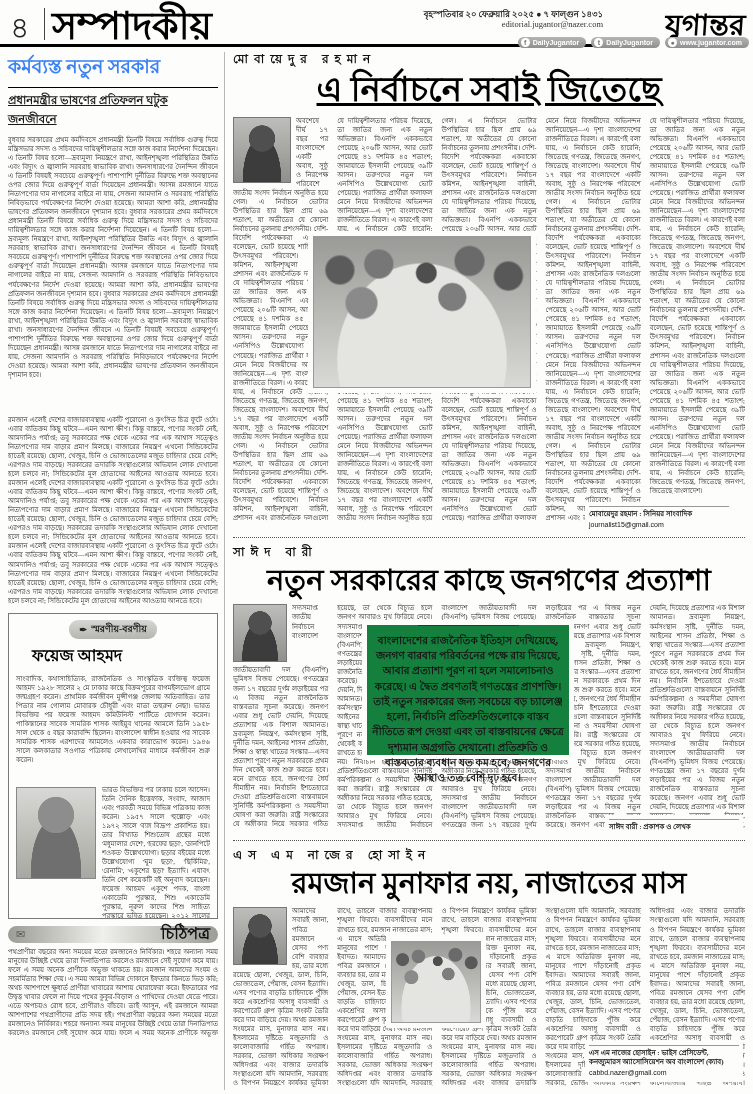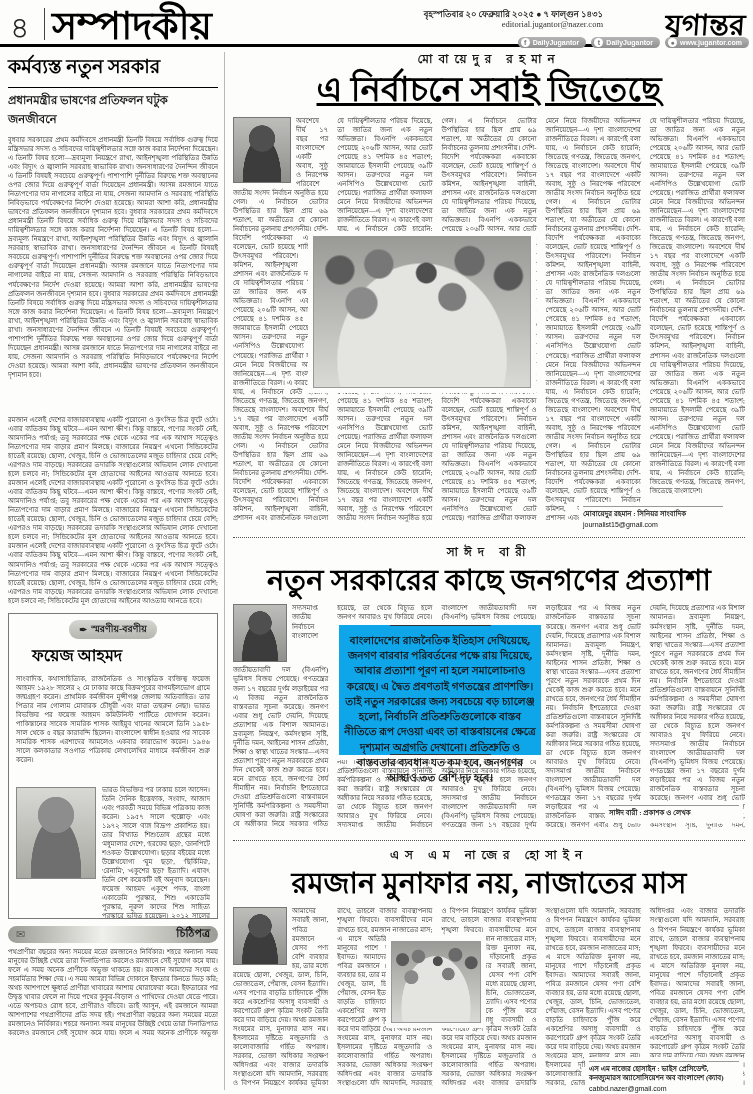--- a/index.html
+++ b/index.html
@@ -23,64 +23,64 @@
   
   .vrule { position:absolute; left:224px; top:52px; width:1px; height:1038px; background:#b9b9b3; }
   .left-col { position:absolute; left:8px; top:52px; width:210px; }
   .main-col { position:absolute; left:233px; top:50px; width:512px; }
 
   .body-txt { text-align:justify; font-size:6.8px; line-height:1.33; color:#1b1b1b; overflow:hidden; }
   .cols5 { column-count:5; column-gap:9px; column-fill:auto; }
 
   
   .ed { margin-bottom:8px; }
-  .ed-head { font-size:19px; font-weight:800; padding-bottom:3px; border-bottom:1px solid #000; color:#000000; }
-  .ed-sub { font-size:11.5px; font-weight:600; margin:4px 0 5px; color:#1a1a1a; }
+  .ed-head { font-size:19px; font-weight:800; padding-bottom:3px; border-bottom:1px solid #000; color:#3b82f6; }
+  .ed-sub { font-size:11.5px; font-weight:600; margin:4px 0 5px; color:#1a1a1a;text-decoration:underline; }
 
   
   .mem-box { border:1px solid #7a7a74; padding:6px 7px; margin-bottom:7px; height:306px; overflow:hidden; }
   .mem-badge { display:flex; justify-content:center; margin-bottom:4px; }
   .mem-badge-inner { display:flex; align-items:center; gap:4px; background:linear-gradient(#d6d6d2,#b6b6b0); border-radius:9px; padding:2px 10px; font-size:9.5px; font-weight:800; color:#222; }
   .mem-name { font-size:16px; font-weight:800; margin:2px 16px 4px; color:#000; }
   .portrait { float:left; width:80px; height:92px; margin:2px 6px 2px 0; background:
       radial-gradient(circle at 50% 30%, #8d8d8d 0 24%, transparent 25%),
       radial-gradient(ellipse at 50% 92%, #6f6f6f 0 45%, transparent 46%),
       linear-gradient(#d8d8d4,#a8a8a2); border:1px solid #888; }
 
   
   .letters-bar { display:flex; align-items:center; justify-content:space-between; background:linear-gradient(90deg,#9c9c96,#efefeb 45%,#9c9c96); border-radius:9px; height:17px; padding:0 8px; margin-bottom:4px; }
   .letters-bar .env { font-size:11px; color:#555; }
-  .letters-title { font-size:11px; font-weight:800; color:#111; }
+  .letters-title { font-size:16px; font-weight:800; color:#111; }
   .letters-head { text-align:center; font-size:13.5px; font-weight:800; margin:2px 0 4px; color:#000; }
 
   
   .article { position:relative; }
-  .byline { text-align:center; font-size:12px; font-weight:700; letter-spacing:6px; color:#111; }
+  .byline { font-size:12px; font-weight:700; letter-spacing:6px; color:#111; }
   .headline-xl { text-align:center; font-size:34px; font-weight:800; line-height:1.05; margin:2px 0 8px; color:#000;text-decoration:underline; }
   .headline-lg { text-align:center; font-size:29px; font-weight:800; line-height:1.05; margin:2px 0 8px; color:#000; }
   .auth-photo { float:left; width:58px; height:66px; margin:1px 5px 3px 0; border:1px solid #777; background:
       radial-gradient(circle at 50% 32%, #4f4f4f 0 25%, transparent 26%),
       radial-gradient(ellipse at 50% 95%, #3c3c3c 0 48%, transparent 49%),
       linear-gradient(#bdbdb9,#8f8f8b); }
   .divider-dot { border:none; border-top:1px dotted #555; margin:5px 0; }
 
   .news-photo { position:absolute; background:
       radial-gradient(circle at 12% 22%, #5b5b5b 0 6%, transparent 7%),
       radial-gradient(circle at 30% 18%, #777 0 7%, transparent 8%),
       radial-gradient(circle at 52% 24%, #4e4e4e 0 6%, transparent 7%),
       radial-gradient(circle at 72% 16%, #6a6a6a 0 7%, transparent 8%),
       radial-gradient(circle at 90% 26%, #585858 0 6%, transparent 7%),
       radial-gradient(circle at 22% 44%, #8a8a8a 0 8%, transparent 9%),
       radial-gradient(circle at 64% 40%, #7d7d7d 0 8%, transparent 9%),
       radial-gradient(ellipse at 50% 82%, #e4e4e0 0 55%, transparent 56%),
       linear-gradient(#9a9a96 0%, #b6b6b2 45%, #d9d9d5 100%);
       border:1px solid #999; box-shadow:0 0 0 5px #fdfdfb; }
 
-  .quote-box { position:absolute; background:#0ea5e9; box-shadow:0 0 0 5px #fdfdfb; text-align:center;
-      font-size:10.5px; line-height:1.45; font-weight:600; color:#161616; padding:8px 4px; }
+  .quote-box { position:absolute; background:#15803d; box-shadow:0 0 0 5px #fdfdfb; text-align:center;
+      font-size:10.5px; line-height:1.45; font-weight:600; color:#161616; padding:8px 4px;margin-left:28px; }
   .quote-box:before, .quote-box:after { content:""; position:absolute; left:25%; width:50%; height:1px; background:#333; }
   .quote-box:before { top:0; } .quote-box:after { bottom:0; }
 
   .sig-block { position:absolute; background:#fdfdfb; box-shadow:0 0 0 4px #fdfdfb; font-size:7px; line-height:1.4; padding-top:3px; border-top:1px solid #999; }
   .sig-name { font-weight:800; }
   .sig-mail { font-family:"Liberation Sans",sans-serif; }
 </style>
 </head>
 <body>
 
@@ -152,51 +152,51 @@
   <div class="main-col">
 
     <div class="article" style="height:482px;">
       <div class="byline">মোবায়েদুর রহমান</div>
       <div class="headline-xl">এ নির্বাচনে সবাই জিতেছে</div>
       <div class="body-txt cols5" style="height:408px;">
         <div class="auth-photo"></div>
         <span>অবশেষে দীর্ঘ ১৭ বছর পর বাংলাদেশে একটি অবাধ, সুষ্ঠু ও নিরপেক্ষ পরিবেশে জাতীয় সংসদ নির্বাচন অনুষ্ঠিত হয়ে গেল। এ নির্বাচনে ভোটার উপস্থিতির হার ছিল প্রায় ৬৯ শতাংশ, যা অতীতের যে কোনো নির্বাচনের তুলনায় প্রশংসনীয়। দেশি-বিদেশি পর্যবেক্ষকরা একবাক্যে বলেছেন, ভোট হয়েছে শান্তিপূর্ণ ও উৎসবমুখর পরিবেশে। নির্বাচন কমিশন, আইনশৃঙ্খলা বাহিনী, প্রশাসন এবং রাজনৈতিক দলগুলো যে দায়িত্বশীলতার পরিচয় দিয়েছে, তা জাতির জন্য এক নতুন অভিজ্ঞতা। বিএনপি এককভাবে পেয়েছে ২০৬টি আসন, আর ভোট পেয়েছে ৪১ দশমিক ৪৫ শতাংশ; জামায়াতে ইসলামী পেয়েছে ৩৯টি আসন। তরুণদের নতুন দল এনসিপিও উল্লেখযোগ্য ভোট পেয়েছে। পরাজিত প্রার্থীরা ফলাফল মেনে নিয়ে বিজয়ীদের অভিনন্দন জানিয়েছেন—এ দৃশ্য বাংলাদেশের রাজনীতিতে বিরল। এ কারণেই বলা যায়, এ নির্বাচনে কেউ হারেনি; জিতেছে গণতন্ত্র, জিতেছে জনগণ, জিতেছে বাংলাদেশ। অবশেষে দীর্ঘ ১৭ বছর পর বাংলাদেশে একটি অবাধ, সুষ্ঠু ও নিরপেক্ষ পরিবেশে জাতীয় সংসদ নির্বাচন অনুষ্ঠিত হয়ে গেল। এ নির্বাচনে ভোটার উপস্থিতির হার ছিল প্রায় ৬৯ শতাংশ, যা অতীতের যে কোনো নির্বাচনের তুলনায় প্রশংসনীয়। দেশি-বিদেশি পর্যবেক্ষকরা একবাক্যে বলেছেন, ভোট হয়েছে শান্তিপূর্ণ ও উৎসবমুখর পরিবেশে। নির্বাচন কমিশন, আইনশৃঙ্খলা বাহিনী, প্রশাসন এবং রাজনৈতিক দলগুলো যে দায়িত্বশীলতার পরিচয় দিয়েছে, তা জাতির জন্য এক নতুন অভিজ্ঞতা। বিএনপি এককভাবে পেয়েছে ২০৬টি আসন, আর ভোট পেয়েছে ৪১ দশমিক ৪৫ শতাংশ; জামায়াতে ইসলামী পেয়েছে ৩৯টি আসন। তরুণদের নতুন দল এনসিপিও উল্লেখযোগ্য ভোট পেয়েছে। পরাজিত প্রার্থীরা ফলাফল মেনে নিয়ে বিজয়ীদের অভিনন্দন জানিয়েছেন—এ দৃশ্য বাংলাদেশের রাজনীতিতে বিরল। এ কারণেই বলা যায়, এ নির্বাচনে কেউ হারেনি; জিতেছে গণতন্ত্র, জিতেছে জনগণ, জিতেছে বাংলাদেশ। অবশেষে দীর্ঘ ১৭ বছর পর বাংলাদেশে একটি অবাধ, সুষ্ঠু ও নিরপেক্ষ পরিবেশে জাতীয় সংসদ নির্বাচন অনুষ্ঠিত হয়ে গেল। এ নির্বাচনে ভোটার উপস্থিতির হার ছিল প্রায় ৬৯ শতাংশ, যা অতীতের যে কোনো নির্বাচনের তুলনায় প্রশংসনীয়। দেশি-বিদেশি পর্যবেক্ষকরা একবাক্যে বলেছেন, ভোট হয়েছে শান্তিপূর্ণ ও উৎসবমুখর পরিবেশে। নির্বাচন কমিশন, আইনশৃঙ্খলা বাহিনী, প্রশাসন এবং রাজনৈতিক দলগুলো যে দায়িত্বশীলতার পরিচয় দিয়েছে, তা জাতির জন্য এক নতুন অভিজ্ঞতা। বিএনপি এককভাবে পেয়েছে ২০৬টি আসন, আর ভোট পেয়েছে ৪১ দশমিক ৪৫ শতাংশ; জামায়াতে ইসলামী পেয়েছে ৩৯টি আসন। তরুণদের নতুন দল এনসিপিও উল্লেখযোগ্য ভোট পেয়েছে। পরাজিত প্রার্থীরা ফলাফল মেনে নিয়ে বিজয়ীদের অভিনন্দন জানিয়েছেন—এ দৃশ্য বাংলাদেশের রাজনীতিতে বিরল। এ কারণেই বলা যায়, এ নির্বাচনে কেউ হারেনি; জিতেছে গণতন্ত্র, জিতেছে জনগণ, জিতেছে বাংলাদেশ। অবশেষে দীর্ঘ ১৭ বছর পর বাংলাদেশে একটি অবাধ, সুষ্ঠু ও নিরপেক্ষ পরিবেশে জাতীয় সংসদ নির্বাচন অনুষ্ঠিত হয়ে গেল। এ নির্বাচনে ভোটার উপস্থিতির হার ছিল প্রায় ৬৯ শতাংশ, যা অতীতের যে কোনো নির্বাচনের তুলনায় প্রশংসনীয়। দেশি-বিদেশি পর্যবেক্ষকরা একবাক্যে বলেছেন, ভোট হয়েছে শান্তিপূর্ণ ও উৎসবমুখর পরিবেশে। নির্বাচন কমিশন, আইনশৃঙ্খলা বাহিনী, প্রশাসন এবং রাজনৈতিক দলগুলো যে দায়িত্বশীলতার পরিচয় দিয়েছে, তা জাতির জন্য এক নতুন অভিজ্ঞতা। বিএনপি এককভাবে পেয়েছে ২০৬টি আসন, আর ভোট পেয়েছে ৪১ দশমিক ৪৫ শতাংশ; জামায়াতে ইসলামী পেয়েছে ৩৯টি আসন। তরুণদের নতুন দল এনসিপিও উল্লেখযোগ্য ভোট পেয়েছে। পরাজিত প্রার্থীরা ফলাফল মেনে নিয়ে বিজয়ীদের অভিনন্দন জানিয়েছেন—এ দৃশ্য বাংলাদেশের রাজনীতিতে বিরল। এ কারণেই বলা যায়, এ নির্বাচনে কেউ হারেনি; জিতেছে গণতন্ত্র, জিতেছে জনগণ, জিতেছে বাংলাদেশ। অবশেষে দীর্ঘ ১৭ বছর পর বাংলাদেশে একটি অবাধ, সুষ্ঠু ও নিরপেক্ষ পরিবেশে জাতীয় সংসদ নির্বাচন অনুষ্ঠিত হয়ে গেল। এ নির্বাচনে ভোটার উপস্থিতির হার ছিল প্রায় ৬৯ শতাংশ, যা অতীতের যে কোনো নির্বাচনের তুলনায় প্রশংসনীয়। দেশি-বিদেশি পর্যবেক্ষকরা একবাক্যে বলেছেন, ভোট হয়েছে শান্তিপূর্ণ ও উৎসবমুখর পরিবেশে। নির্বাচন কমিশন, আইনশৃঙ্খলা বাহিনী, প্রশাসন এবং রাজনৈতিক দলগুলো যে দায়িত্বশীলতার পরিচয় দিয়েছে, তা জাতির জন্য এক নতুন অভিজ্ঞতা। বিএনপি এককভাবে পেয়েছে ২০৬টি আসন, আর ভোট পেয়েছে ৪১ দশমিক ৪৫ শতাংশ; জামায়াতে ইসলামী পেয়েছে ৩৯টি আসন। তরুণদের নতুন দল এনসিপিও উল্লেখযোগ্য ভোট পেয়েছে। পরাজিত প্রার্থীরা ফলাফল মেনে নিয়ে বিজয়ীদের অভিনন্দন জানিয়েছেন—এ দৃশ্য বাংলাদেশের রাজনীতিতে বিরল। এ কারণেই বলা যায়, এ নির্বাচনে কেউ হারেনি; জিতেছে গণতন্ত্র, জিতেছে জনগণ, জিতেছে বাংলাদেশ। অবশেষে দীর্ঘ ১৭ বছর পর বাংলাদেশে একটি অবাধ, সুষ্ঠু ও নিরপেক্ষ পরিবেশে জাতীয় সংসদ নির্বাচন অনুষ্ঠিত হয়ে গেল। এ নির্বাচনে ভোটার উপস্থিতির হার ছিল প্রায় ৬৯ শতাংশ, যা অতীতের যে কোনো নির্বাচনের তুলনায় প্রশংসনীয়। দেশি-বিদেশি পর্যবেক্ষকরা একবাক্যে বলেছেন, ভোট হয়েছে শান্তিপূর্ণ ও উৎসবমুখর পরিবেশে। নির্বাচন কমিশন, আইনশৃঙ্খলা বাহিনী, প্রশাসন এবং রাজনৈতিক দলগুলো যে দায়িত্বশীলতার পরিচয় দিয়েছে, তা জাতির জন্য এক নতুন অভিজ্ঞতা। বিএনপি এককভাবে পেয়েছে ২০৬টি আসন, আর ভোট পেয়েছে ৪১ দশমিক ৪৫ শতাংশ; জামায়াতে ইসলামী পেয়েছে ৩৯টি আসন। তরুণদের নতুন দল এনসিপিও উল্লেখযোগ্য ভোট পেয়েছে। পরাজিত প্রার্থীরা ফলাফল মেনে নিয়ে বিজয়ীদের অভিনন্দন জানিয়েছেন—এ দৃশ্য বাংলাদেশের রাজনীতিতে বিরল। এ কারণেই বলা যায়, এ নির্বাচনে কেউ হারেনি; জিতেছে গণতন্ত্র, জিতেছে জনগণ, জিতেছে বাংলাদেশ। অবশেষে দীর্ঘ ১৭ বছর পর বাংলাদেশে একটি অবাধ, সুষ্ঠু ও নিরপেক্ষ পরিবেশে জাতীয় সংসদ নির্বাচন অনুষ্ঠিত হয়ে গেল। এ নির্বাচনে ভোটার উপস্থিতির হার ছিল প্রায় ৬৯ শতাংশ, যা অতীতের যে কোনো নির্বাচনের তুলনায় প্রশংসনীয়। দেশি-বিদেশি পর্যবেক্ষকরা একবাক্যে বলেছেন, ভোট হয়েছে শান্তিপূর্ণ ও উৎসবমুখর পরিবেশে। নির্বাচন কমিশন, আইনশৃঙ্খলা বাহিনী, প্রশাসন এবং রাজনৈতিক দলগুলো যে দায়িত্বশীলতার পরিচয় দিয়েছে, তা জাতির জন্য এক নতুন অভিজ্ঞতা। বিএনপি এককভাবে পেয়েছে ২০৬টি আসন, আর ভোট পেয়েছে ৪১ দশমিক ৪৫ শতাংশ; জামায়াতে ইসলামী পেয়েছে ৩৯টি আসন। তরুণদের নতুন দল এনসিপিও উল্লেখযোগ্য ভোট পেয়েছে। পরাজিত প্রার্থীরা ফলাফল মেনে নিয়ে বিজয়ীদের অভিনন্দন জানিয়েছেন—এ দৃশ্য বাংলাদেশের রাজনীতিতে বিরল। এ কারণেই বলা যায়, এ নির্বাচনে কেউ হারেনি; জিতেছে গণতন্ত্র, জিতেছে জনগণ, জিতেছে বাংলাদেশ। অবশেষে দীর্ঘ ১৭ বছর পর বাংলাদেশে একটি অবাধ, সুষ্ঠু ও নিরপেক্ষ পরিবেশে জাতীয় সংসদ নির্বাচন অনুষ্ঠিত হয়ে গেল। এ নির্বাচনে ভোটার উপস্থিতির হার ছিল প্রায় ৬৯ শতাংশ, যা অতীতের যে কোনো নির্বাচনের তুলনায় প্রশংসনীয়। দেশি-বিদেশি পর্যবেক্ষকরা একবাক্যে বলেছেন, ভোট হয়েছে শান্তিপূর্ণ ও উৎসবমুখর পরিবেশে। নির্বাচন কমিশন, আইনশৃঙ্খলা বাহিনী, প্রশাসন এবং রাজনৈতিক দলগুলো যে দায়িত্বশীলতার পরিচয় দিয়েছে, তা জাতির জন্য এক নতুন অভিজ্ঞতা। বিএনপি এককভাবে পেয়েছে ২০৬টি আসন, আর ভোট পেয়েছে ৪১ দশমিক ৪৫ শতাংশ; জামায়াতে ইসলামী পেয়েছে ৩৯টি আসন। তরুণদের নতুন দল এনসিপিও উল্লেখযোগ্য ভোট পেয়েছে। পরাজিত প্রার্থীরা ফলাফল মেনে নিয়ে বিজয়ীদের অভিনন্দন জানিয়েছেন—এ দৃশ্য বাংলাদেশের রাজনীতিতে বিরল। এ কারণেই বলা যায়, এ নির্বাচনে কেউ হারেনি; জিতেছে গণতন্ত্র, জিতেছে জনগণ, জিতেছে বাংলাদেশ।</span>
       </div>
       <div class="news-photo" style="left:80px; top:186px; width:218px; height:152px;"></div>
-      <div class="sig-block" style="right:22px; bottom:2px; width:140px;">
+      <div class="sig-block" style="right:16px; bottom:2px; width:140px;">
         <div class="sig-name">মোবায়েদুর রহমান : সিনিয়র সাংবাদিক</div>
         <div class="sig-mail">journalist15@gmail.com</div>
       </div>
     </div>
 
     <hr class="divider-dot">
 
     <div class="article" style="height:292px;">
       <div class="byline">সাঈদ বারী</div>
       <div class="headline-lg">নতুন সরকারের কাছে জনগণের প্রত্যাশা</div>
       <div class="body-txt cols5" style="height:232px;">
         <div class="auth-photo" style="width:54px;height:58px;"></div>
         <span>সদ্যসমাপ্ত জাতীয় নির্বাচনে বাংলাদেশ জাতীয়তাবাদী দল (বিএনপি) ভূমিধস বিজয় পেয়েছে। গণতন্ত্রের জন্য ১৭ বছরের দুর্গম লড়াইয়ের পর এ বিজয় নতুন রাজনৈতিক বাস্তবতার সূচনা করেছে। জনগণ এবার শুধু ভোট দেয়নি, দিয়েছে প্রত্যাশার এক বিশাল আমানত। দ্রব্যমূল্য নিয়ন্ত্রণ, কর্মসংস্থান সৃষ্টি, দুর্নীতি দমন, আইনের শাসন প্রতিষ্ঠা, শিক্ষা ও স্বাস্থ্য খাতের সংস্কার—এসব প্রত্যাশা পূরণে নতুন সরকারকে প্রথম দিন থেকেই কাজ শুরু করতে হবে। মনে রাখতে হবে, জনগণের ধৈর্য সীমাহীন নয়। নির্বাচনি ইশতেহারে দেওয়া প্রতিশ্রুতিগুলো বাস্তবায়নে সুনির্দিষ্ট কর্মপরিকল্পনা ও সময়সীমা ঘোষণা করা জরুরি। রাষ্ট্র সংস্কারের যে অঙ্গীকার নিয়ে সরকার গঠিত হয়েছে, তা থেকে বিচ্যুত হলে জনগণ আবারও মুখ ফিরিয়ে নেবে। সদ্যসমাপ্ত জাতীয় নির্বাচনে বাংলাদেশ জাতীয়তাবাদী দল (বিএনপি) ভূমিধস বিজয় পেয়েছে। গণতন্ত্রের জন্য ১৭ বছরের দুর্গম লড়াইয়ের পর এ বিজয় নতুন রাজনৈতিক বাস্তবতার সূচনা করেছে। জনগণ এবার শুধু ভোট দেয়নি, দিয়েছে প্রত্যাশার এক বিশাল আমানত। দ্রব্যমূল্য নিয়ন্ত্রণ, কর্মসংস্থান সৃষ্টি, দুর্নীতি দমন, আইনের শাসন প্রতিষ্ঠা, শিক্ষা ও স্বাস্থ্য খাতের সংস্কার—এসব প্রত্যাশা পূরণে নতুন সরকারকে প্রথম দিন থেকেই কাজ শুরু করতে হবে। মনে রাখতে হবে, জনগণের ধৈর্য সীমাহীন নয়। নির্বাচনি ইশতেহারে দেওয়া প্রতিশ্রুতিগুলো বাস্তবায়নে সুনির্দিষ্ট কর্মপরিকল্পনা ও সময়সীমা ঘোষণা করা জরুরি। রাষ্ট্র সংস্কারের যে অঙ্গীকার নিয়ে সরকার গঠিত হয়েছে, তা থেকে বিচ্যুত হলে জনগণ আবারও মুখ ফিরিয়ে নেবে। সদ্যসমাপ্ত জাতীয় নির্বাচনে বাংলাদেশ জাতীয়তাবাদী দল (বিএনপি) ভূমিধস বিজয় পেয়েছে। গণতন্ত্রের জন্য ১৭ বছরের দুর্গম লড়াইয়ের পর এ বিজয় নতুন রাজনৈতিক বাস্তবতার সূচনা করেছে। জনগণ এবার শুধু ভোট দেয়নি, দিয়েছে প্রত্যাশার এক বিশাল আমানত। দ্রব্যমূল্য নিয়ন্ত্রণ, কর্মসংস্থান সৃষ্টি, দুর্নীতি দমন, আইনের শাসন প্রতিষ্ঠা, শিক্ষা ও স্বাস্থ্য খাতের সংস্কার—এসব প্রত্যাশা পূরণে নতুন সরকারকে প্রথম দিন থেকেই কাজ শুরু করতে হবে। মনে রাখতে হবে, জনগণের ধৈর্য সীমাহীন নয়। নির্বাচনি ইশতেহারে দেওয়া প্রতিশ্রুতিগুলো বাস্তবায়নে সুনির্দিষ্ট কর্মপরিকল্পনা ও সময়সীমা ঘোষণা করা জরুরি। রাষ্ট্র সংস্কারের যে অঙ্গীকার নিয়ে সরকার গঠিত হয়েছে, তা থেকে বিচ্যুত হলে জনগণ আবারও মুখ ফিরিয়ে নেবে। সদ্যসমাপ্ত জাতীয় নির্বাচনে বাংলাদেশ জাতীয়তাবাদী দল (বিএনপি) ভূমিধস বিজয় পেয়েছে। গণতন্ত্রের জন্য ১৭ বছরের দুর্গম লড়াইয়ের পর এ বিজয় নতুন রাজনৈতিক বাস্তবতার সূচনা করেছে। জনগণ এবার শুধু ভোট দেয়নি, দিয়েছে প্রত্যাশার এক বিশাল আমানত। দ্রব্যমূল্য নিয়ন্ত্রণ, কর্মসংস্থান সৃষ্টি, দুর্নীতি দমন, আইনের শাসন প্রতিষ্ঠা, শিক্ষা ও স্বাস্থ্য খাতের সংস্কার—এসব প্রত্যাশা পূরণে নতুন সরকারকে প্রথম দিন থেকেই কাজ শুরু করতে হবে। মনে রাখতে হবে, জনগণের ধৈর্য সীমাহীন নয়। নির্বাচনি ইশতেহারে দেওয়া প্রতিশ্রুতিগুলো বাস্তবায়নে সুনির্দিষ্ট কর্মপরিকল্পনা ও সময়সীমা ঘোষণা করা জরুরি। রাষ্ট্র সংস্কারের যে অঙ্গীকার নিয়ে সরকার গঠিত হয়েছে, তা থেকে বিচ্যুত হলে জনগণ আবারও মুখ ফিরিয়ে নেবে। সদ্যসমাপ্ত জাতীয় নির্বাচনে বাংলাদেশ জাতীয়তাবাদী দল (বিএনপি) ভূমিধস বিজয় পেয়েছে। গণতন্ত্রের জন্য ১৭ বছরের দুর্গম লড়াইয়ের পর এ বিজয় নতুন রাজনৈতিক বাস্তবতার সূচনা করেছে। জনগণ এবার শুধু ভোট দেয়নি, দিয়েছে প্রত্যাশার এক বিশাল আমানত। দ্রব্যমূল্য নিয়ন্ত্রণ, কর্মসংস্থান সৃষ্টি, দুর্নীতি দমন, আইনের শাসন প্রতিষ্ঠা, শিক্ষা ও স্বাস্থ্য খাতের সংস্কার—এসব প্রত্যাশা পূরণে নতুন সরকারকে প্রথম দিন থেকেই কাজ শুরু করতে হবে। মনে রাখতে হবে, জনগণের ধৈর্য সীমাহীন নয়। নির্বাচনি ইশতেহারে দেওয়া প্রতিশ্রুতিগুলো বাস্তবায়নে সুনির্দিষ্ট কর্মপরিকল্পনা ও সময়সীমা ঘোষণা করা জরুরি। রাষ্ট্র সংস্কারের যে অঙ্গীকার নিয়ে সরকার গঠিত হয়েছে, তা থেকে বিচ্যুত হলে জনগণ আবারও মুখ ফিরিয়ে নেবে। সদ্যসমাপ্ত জাতীয় নির্বাচনে বাংলাদেশ জাতীয়তাবাদী দল (বিএনপি) ভূমিধস বিজয় পেয়েছে। গণতন্ত্রের জন্য ১৭ বছরের দুর্গম লড়াইয়ের পর এ বিজয় নতুন রাজনৈতিক বাস্তবতার সূচনা করেছে। জনগণ এবার শুধু ভোট দেয়নি, দিয়েছে প্রত্যাশার এক বিশাল আমানত। দ্রব্যমূল্য নিয়ন্ত্রণ, কর্মসংস্থান সৃষ্টি, দুর্নীতি দমন, আইনের শাসন প্রতিষ্ঠা, শিক্ষা ও স্বাস্থ্য খাতের সংস্কার—এসব প্রত্যাশা পূরণে নতুন সরকারকে প্রথম দিন থেকেই কাজ শুরু করতে হবে। মনে রাখতে হবে, জনগণের ধৈর্য সীমাহীন নয়। নির্বাচনি ইশতেহারে দেওয়া প্রতিশ্রুতিগুলো বাস্তবায়নে সুনির্দিষ্ট কর্মপরিকল্পনা ও সময়সীমা ঘোষণা করা জরুরি। রাষ্ট্র সংস্কারের যে অঙ্গীকার নিয়ে সরকার গঠিত হয়েছে, তা থেকে বিচ্যুত হলে জনগণ আবারও মুখ ফিরিয়ে নেবে।</span>
       </div>
       <div class="quote-box" style="left:106px; top:82px; width:202px; height:130px;">বাংলাদেশের রাজনৈতিক ইতিহাস দেখিয়েছে, জনগণ বারবার পরিবর্তনের পক্ষে রায় দিয়েছে, আবার প্রত্যাশা পূরণ না হলে সমালোচনাও করেছে। এ দ্বৈত প্রবণতাই গণতন্ত্রের প্রাণশক্তি। তাই নতুন সরকারের জন্য সবচেয়ে বড় চ্যালেঞ্জ হলো, নির্বাচনি প্রতিশ্রুতিগুলোকে বাস্তব নীতিতে রূপ দেওয়া এবং তা বাস্তবায়নের ক্ষেত্রে দৃশ্যমান অগ্রগতি দেখানো। প্রতিশ্রুতি ও বাস্তবতার ব্যবধান যত কম হবে, জনগণের আস্থাও তত বেশি দৃঢ় হবে।</div>
-      <div class="sig-block" style="right:6px; bottom:16px; width:130px;">
+      <div class="sig-block" style="right:6px; bottom:2px; width:130px;">
         <div class="sig-name">সাঈদ বারী : প্রকাশক ও লেখক</div>
       </div>
     </div>
 
     <hr class="divider-dot">
 
     <div class="article" style="height:248px;">
       <div class="byline">এস এম নাজের হোসাইন</div>
       <div class="headline-lg">রমজান মুনাফার নয়, নাজাতের মাস</div>
       <div class="body-txt cols5" style="height:188px;">
         <div class="auth-photo" style="width:54px;height:58px;"></div>
         <span>আমাদের সবারই জানা, পবিত্র রমজানে যেসব পণ্য বেশি ব্যবহার হয়, তার মধ্যে রয়েছে ছোলা, খেজুর, ডাল, চিনি, ভোজ্যতেল, পেঁয়াজ, বেসন ইত্যাদি। এসব পণ্যের বাড়তি চাহিদাকে পুঁজি করে একশ্রেণির অসাধু ব্যবসায়ী ও করপোরেট গ্রুপ কৃত্রিম সংকট তৈরি করে দাম বাড়িয়ে দেয়। অথচ রমজান সংযমের মাস, মুনাফার মাস নয়। ইসলামের দৃষ্টিতে মজুতদারি ও কালোবাজারি গর্হিত অপরাধ। সরকার, ভোক্তা অধিকার সংরক্ষণ অধিদপ্তর এবং বাজার তদারকি সংস্থাগুলো যদি আমদানি, সরবরাহ ও বিপণন নিয়ন্ত্রণে কার্যকর ভূমিকা রাখে, তাহলে বাজার ব্যবস্থাপনায় শৃঙ্খলা ফিরবে। ব্যবসায়ীদের মনে রাখতে হবে, রমজান নাজাতের মাস; এ মাসে অতিরিক্ত মুনাফা নয়, মানুষের পাশে দাঁড়ানোই প্রকৃত ইবাদত। আমাদের সবারই জানা, পবিত্র রমজানে যেসব পণ্য বেশি ব্যবহার হয়, তার মধ্যে রয়েছে ছোলা, খেজুর, ডাল, চিনি, ভোজ্যতেল, পেঁয়াজ, বেসন ইত্যাদি। এসব পণ্যের বাড়তি চাহিদাকে পুঁজি করে একশ্রেণির অসাধু ব্যবসায়ী ও করপোরেট গ্রুপ কৃত্রিম সংকট তৈরি করে দাম বাড়িয়ে দেয়। অথচ রমজান সংযমের মাস, মুনাফার মাস নয়। ইসলামের দৃষ্টিতে মজুতদারি ও কালোবাজারি গর্হিত অপরাধ। সরকার, ভোক্তা অধিকার সংরক্ষণ অধিদপ্তর এবং বাজার তদারকি সংস্থাগুলো যদি আমদানি, সরবরাহ ও বিপণন নিয়ন্ত্রণে কার্যকর ভূমিকা রাখে, তাহলে বাজার ব্যবস্থাপনায় শৃঙ্খলা ফিরবে। ব্যবসায়ীদের মনে রাখতে হবে, রমজান নাজাতের মাস; এ মাসে অতিরিক্ত মুনাফা নয়, মানুষের পাশে দাঁড়ানোই প্রকৃত ইবাদত। আমাদের সবারই জানা, পবিত্র রমজানে যেসব পণ্য বেশি ব্যবহার হয়, তার মধ্যে রয়েছে ছোলা, খেজুর, ডাল, চিনি, ভোজ্যতেল, পেঁয়াজ, বেসন ইত্যাদি। এসব পণ্যের বাড়তি চাহিদাকে পুঁজি করে একশ্রেণির অসাধু ব্যবসায়ী ও করপোরেট গ্রুপ কৃত্রিম সংকট তৈরি করে দাম বাড়িয়ে দেয়। অথচ রমজান সংযমের মাস, মুনাফার মাস নয়। ইসলামের দৃষ্টিতে মজুতদারি ও কালোবাজারি গর্হিত অপরাধ। সরকার, ভোক্তা অধিকার সংরক্ষণ অধিদপ্তর এবং বাজার তদারকি সংস্থাগুলো যদি আমদানি, সরবরাহ ও বিপণন নিয়ন্ত্রণে কার্যকর ভূমিকা রাখে, তাহলে বাজার ব্যবস্থাপনায় শৃঙ্খলা ফিরবে। ব্যবসায়ীদের মনে রাখতে হবে, রমজান নাজাতের মাস; এ মাসে অতিরিক্ত মুনাফা নয়, মানুষের পাশে দাঁড়ানোই প্রকৃত ইবাদত। আমাদের সবারই জানা, পবিত্র রমজানে যেসব পণ্য বেশি ব্যবহার হয়, তার মধ্যে রয়েছে ছোলা, খেজুর, ডাল, চিনি, ভোজ্যতেল, পেঁয়াজ, বেসন ইত্যাদি। এসব পণ্যের বাড়তি চাহিদাকে পুঁজি করে একশ্রেণির অসাধু ব্যবসায়ী ও করপোরেট গ্রুপ কৃত্রিম সংকট তৈরি করে দাম বাড়িয়ে দেয়। অথচ রমজান সংযমের মাস, মুনাফার মাস নয়। ইসলামের দৃষ্টিতে মজুতদারি ও কালোবাজারি গর্হিত অপরাধ। সরকার, ভোক্তা অধিকার সংরক্ষণ অধিদপ্তর এবং বাজার তদারকি সংস্থাগুলো যদি আমদানি, সরবরাহ ও বিপণন নিয়ন্ত্রণে কার্যকর ভূমিকা রাখে, তাহলে বাজার ব্যবস্থাপনায় শৃঙ্খলা ফিরবে। ব্যবসায়ীদের মনে রাখতে হবে, রমজান নাজাতের মাস; এ মাসে অতিরিক্ত মুনাফা নয়, মানুষের পাশে দাঁড়ানোই প্রকৃত ইবাদত। আমাদের সবারই জানা, পবিত্র রমজানে যেসব পণ্য বেশি ব্যবহার হয়, তার মধ্যে রয়েছে ছোলা, খেজুর, ডাল, চিনি, ভোজ্যতেল, পেঁয়াজ, বেসন ইত্যাদি। এসব পণ্যের বাড়তি চাহিদাকে পুঁজি করে একশ্রেণির অসাধু ব্যবসায়ী ও করপোরেট গ্রুপ কৃত্রিম সংকট তৈরি করে দাম বাড়িয়ে দেয়। অথচ রমজান সংযমের মাস, মুনাফার মাস নয়। ইসলামের দৃষ্টিতে মজুতদারি ও কালোবাজারি গর্হিত অপরাধ। সরকার, ভোক্তা অধিকার সংরক্ষণ অধিদপ্তর এবং বাজার তদারকি সংস্থাগুলো যদি আমদানি, সরবরাহ ও বিপণন নিয়ন্ত্রণে কার্যকর ভূমিকা রাখে, তাহলে বাজার ব্যবস্থাপনায় শৃঙ্খলা ফিরবে। ব্যবসায়ীদের মনে রাখতে হবে, রমজান নাজাতের মাস; এ মাসে অতিরিক্ত মুনাফা নয়, মানুষের পাশে দাঁড়ানোই প্রকৃত ইবাদত।</span>
       </div>
       <div class="news-photo" style="left:158px; top:95px; width:90px; height:82px;"></div>
-      <div class="sig-block" style="right:6px; bottom:0px; width:150px;">
+      <div class="sig-block" style="right:6px; bottom:16px; width:150px;">
         <div class="sig-name">এস এম নাজের হোসাইন : ভাইস প্রেসিডেন্ট, কনজ্যুমারস অ্যাসোসিয়েশন অব বাংলাদেশ (ক্যাব)</div>
         <div class="sig-mail">cabbd.nazer@gmail.com</div>
       </div>
     </div>
 
   </div>
 </div>
 
 </body></html>

